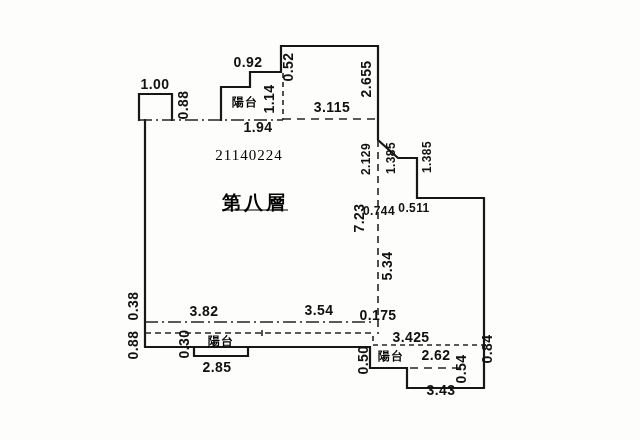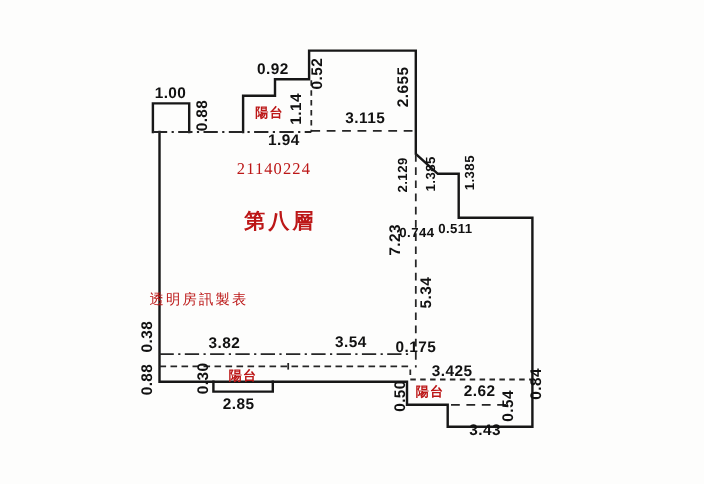--- a/index.html
+++ b/index.html
@@ -12,25 +12,25 @@
   svg{position:absolute;left:0;top:0;}
   .dim{
     position:absolute;transform:translate(-50%,-50%);
     font:700 14px "Liberation Sans",sans-serif;color:#161616;
     white-space:nowrap;letter-spacing:.4px;line-height:1;
   }
   .dim.v{transform:translate(-50%,-50%) rotate(-90deg);}
   .dim.sm{font-size:12px;}
   .cjk{
     position:absolute;transform:translate(-50%,-50%);
-    font-family:"Liberation Serif",serif;color:#b91c1c;
+    font-family:"Liberation Serif",serif;color:#000000;
     white-space:nowrap;line-height:1;
   }
   .serial{font-size:15px;font-weight:400;letter-spacing:1px;}
-  .floor{font-size:19px;font-weight:700;letter-spacing:3px;}
+  .floor{font-size:19px;font-weight:700;letter-spacing:3px;text-decoration:underline;}
   .maker{font-size:13px;font-weight:400;letter-spacing:2px;}
   .balc{font-size:12px;font-weight:700;letter-spacing:1px;}
 </style>
 </head>
 <body>
 
 <div class="stage">
   <div class="plan">
 
     <svg width="640" height="440" viewBox="0 0 640 440" aria-hidden="true">
@@ -59,21 +59,20 @@
     <span class="dim" style="left:248px;top:62px">0.92</span>
     <span class="dim v" style="left:288px;top:67px">0.52</span>
     <span class="cjk balc" style="left:245px;top:102px">陽台</span>
     <span class="dim v" style="left:269px;top:99px">1.14</span>
     <span class="dim" style="left:258px;top:127px">1.94</span>
     <span class="dim" style="left:332px;top:107px">3.115</span>
     <span class="dim v" style="left:366px;top:79px">2.655</span>
 
     <span class="cjk serial" style="left:249px;top:155px">21140224</span>
     <span class="cjk floor" style="left:255px;top:202px">第八層</span>
-    <span class="cjk maker" style="left:181px;top:272px">透明房訊製表</span>
 
     <span class="dim v sm" style="left:366px;top:159px">2.129</span>
     <span class="dim v sm" style="left:391px;top:158px">1.385</span>
     <span class="dim v sm" style="left:427px;top:157px">1.385</span>
     <span class="dim sm" style="left:379px;top:211px">0.744</span>
     <span class="dim sm" style="left:414px;top:208px">0.511</span>
     <span class="dim v" style="left:359px;top:218px">7.23</span>
     <span class="dim v" style="left:387px;top:266px">5.34</span>
 
     <span class="dim v" style="left:133px;top:306px">0.38</span>

